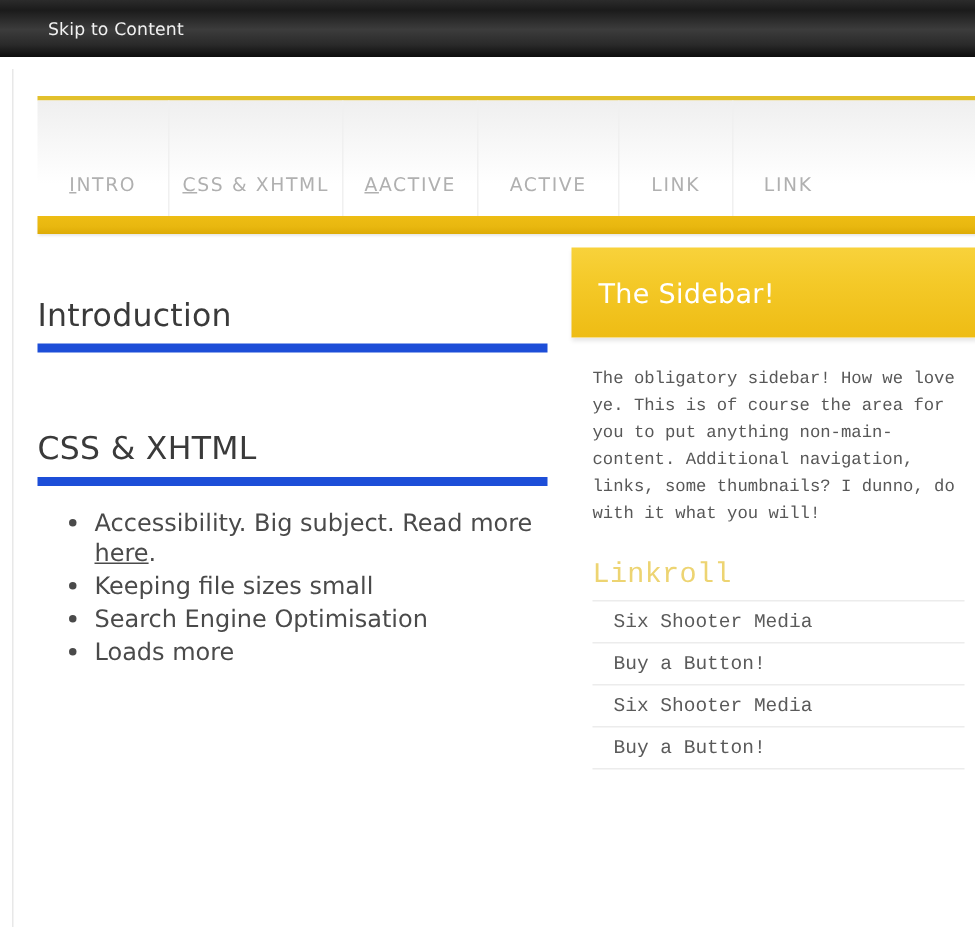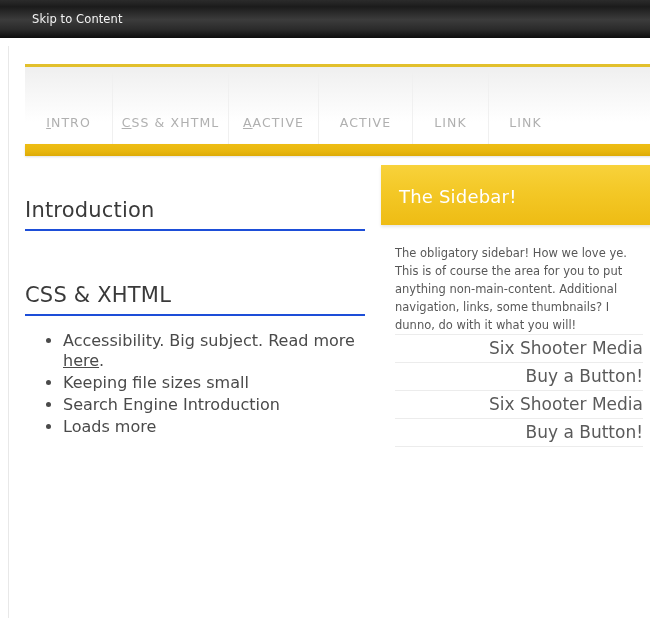--- a/index.html
+++ b/index.html
@@ -163,21 +163,21 @@
     top: 152px;
     width: 340px;
   }
   h2.sect {
     margin: 0;
     padding: 0 0 7px 0;
     font-size: 21px;
     font-weight: normal;
     color: #3a3a3a;
     letter-spacing: 0.2px;
-    border-bottom: 2px solid #1d4ed8;
+    border-bottom: 6px solid #1d4ed8;
   }
   .main p {
     margin: 0;
     padding: 26px 0 0 0;
     text-indent: 22px;
     text-align: justify;
     line-height: 20px;
     font-size: 12px;
     color: #4a4a4a;
   }
@@ -221,20 +221,21 @@
     font-size: 18px;
     font-weight: normal;
     color: #ffffff;
     letter-spacing: 0.2px;
   }
   .sb {
     position: absolute;
     left: 14px;
     top: 180px;
     width: 248px;
+    font-family: Liberation Mono, monospace;
   }
   .sb p {
     margin: 0;
     padding: 0;
     font-size: 11.5px;
     line-height: 18px;
     color: #585858;
   }
   h3.sb-sub {
     margin: 0;
@@ -249,25 +250,24 @@
     padding: 0;
     list-style: none;
     border-top: 1px solid #ececec;
   }
   ul.linkroll li {
     border-bottom: 1px solid #ececec;
   }
   ul.linkroll li a {
     display: block;
     padding: 6px 0 6px 14px;
-    font-size: 17px;
+    font-size: 13px;
     color: #5a5a5a;
     text-decoration: none;
     line-height: 15px;
-    text-align: right;
   }
 </style>
 </head>
 <body>
 
 <div class="topbar">
   <div class="topbar-inner">
     <a class="skip-link" href="#">Skip to Content</a>
   </div>
 </div>
@@ -315,34 +315,35 @@
 
       <h2 class="sect">Introduction</h2>
 
       <div class="sect-gap"></div>
 
       <h2 class="sect">CSS &amp; XHTML</h2>
 
       <ul>
         <li><span>Accessibility. Big subject. Read more </span><a href="#">here</a><span>.</span></li>
         <li><span>Keeping file sizes small</span></li>
-        <li><span>Search Engine Introduction</span></li>
+        <li><span>Search Engine Optimisation</span></li>
         <li><span>Loads more</span></li>
       </ul>
 
     </div>
 
     <div class="sidebar">
       <div class="sb-head">
         <h2>The Sidebar!</h2>
       </div>
 
       <div class="sb">
         <p>The obligatory sidebar! How we love ye. This is of course the area for you to put anything non-main-content. Additional navigation, links, some thumbnails? I dunno, do with it what you will!</p>
 
+        <h3 class="sb-sub">Linkroll</h3>
 
         <ul class="linkroll">
           <li>
               <a href="#">Six Shooter Media</a>
             </li>
           <li>
               <a href="#">Buy a Button!</a>
             </li>
           <li>
               <a href="#">Six Shooter Media</a>

